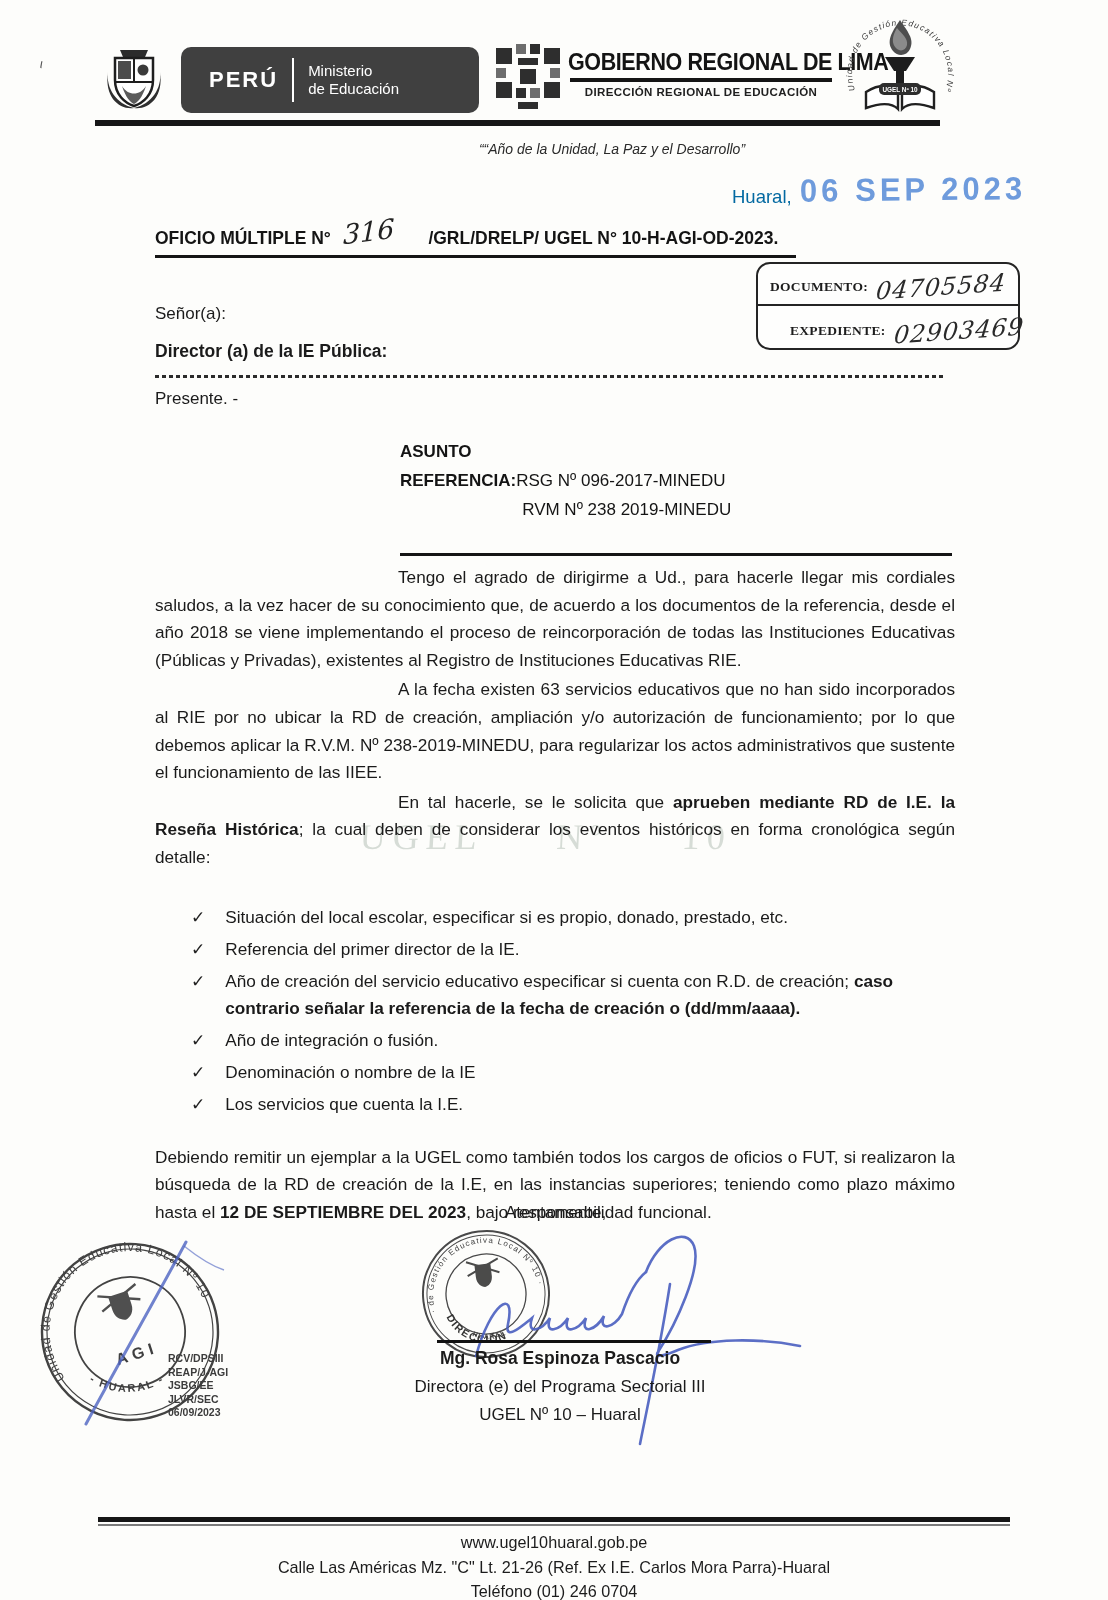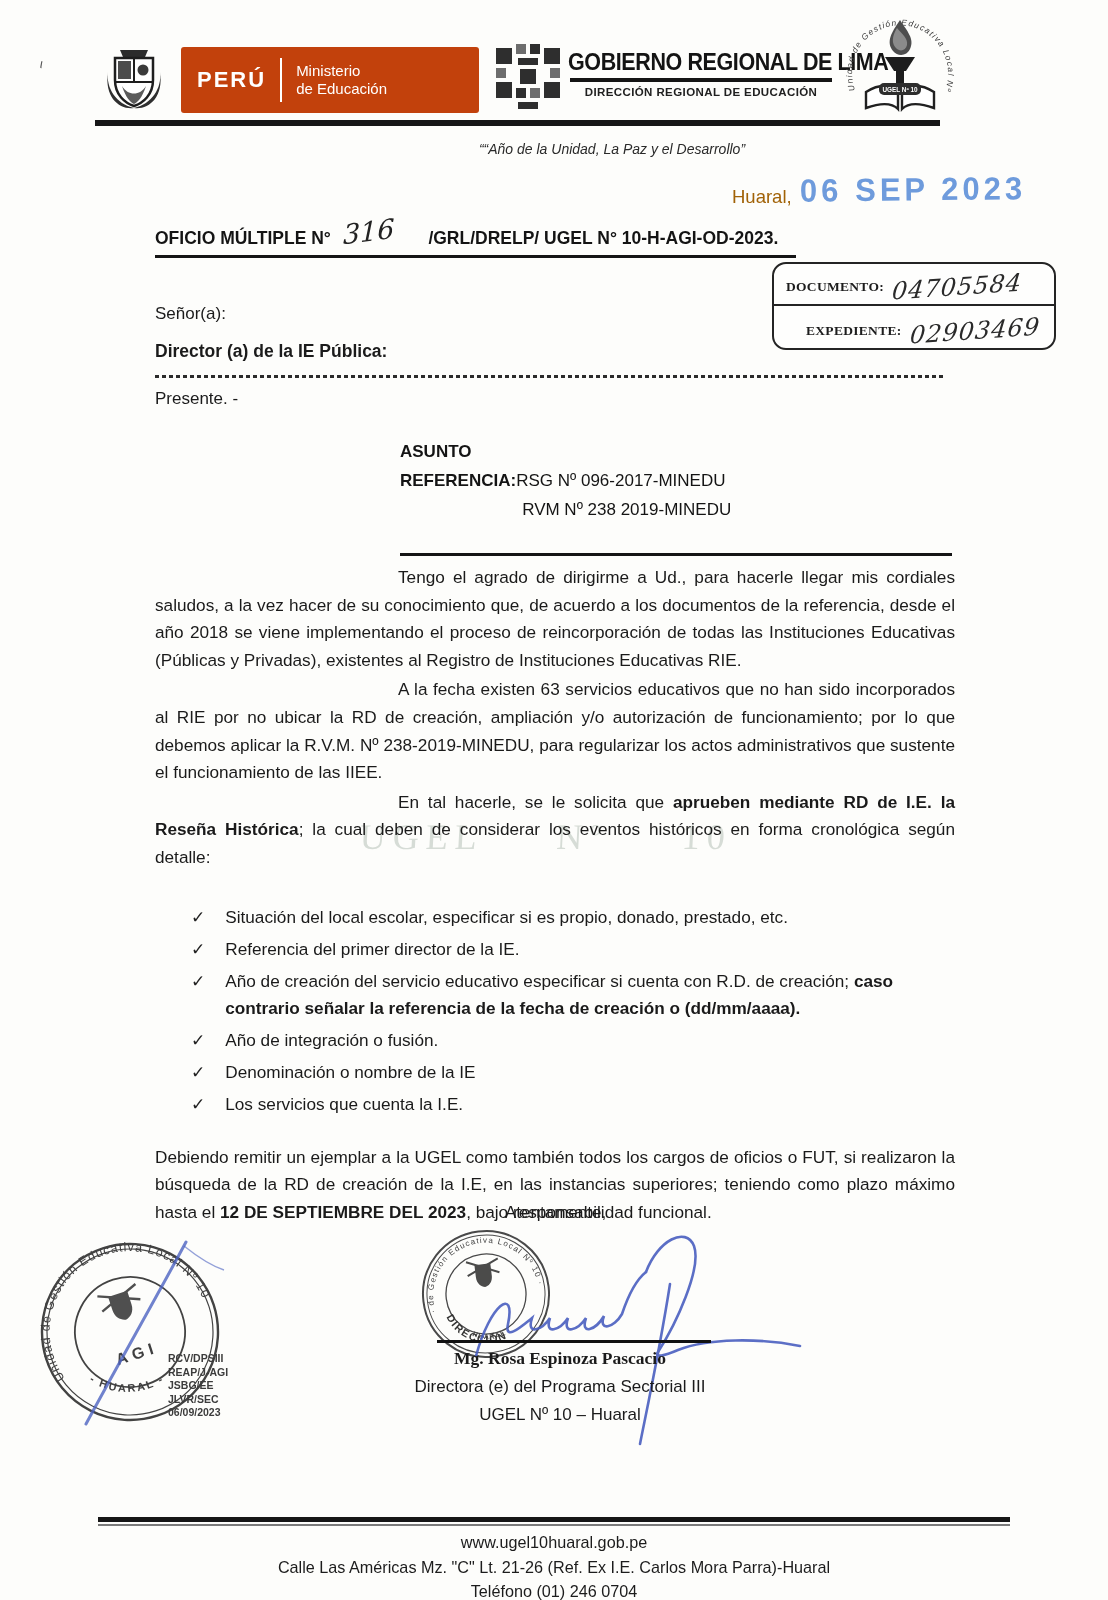--- a/index.html
+++ b/index.html
@@ -6,55 +6,55 @@
   html,body{margin:0;padding:0;background:#9a9a9a;}
   .page{
     position:relative;width:1108px;height:1600px;margin:0 auto;
     background:#fdfdfb;overflow:hidden;color:#1b1b1b;
     font-family:"Liberation Sans",sans-serif;
   }
   
   .coat{position:absolute;left:98px;top:44px;width:72px;height:72px;}
   .minedu-banner{
     position:absolute;left:181px;top:47px;width:298px;height:66px;
-    background:#c2410c;border-radius:3px;display:flex;align-items:center;
-    padding:0 16px;box-sizing:border-box;gap:14px;color:#fff;
+    background:#404040;border-radius:10px;display:flex;align-items:center;
+    padding:0 28px;box-sizing:border-box;gap:14px;color:#fff;
   }
   .peru-word{font-size:22px;font-weight:bold;letter-spacing:2px;}
   .banner-divider{width:2px;height:44px;background:#fff;}
   .ministry{font-size:15px;line-height:18px;}
   .grl-logo{position:absolute;left:494px;top:44px;width:68px;height:68px;}
   .grl-text{position:absolute;left:568px;top:50px;width:266px;text-align:center;}
   .grl-title{font-size:21.5px;font-weight:bold;letter-spacing:-0.4px;white-space:nowrap;color:#141414;transform:scaleY(1.08);}
   .grl-underline{height:4px;background:#141414;margin:3px 2px 4px 2px;}
   .grl-sub{font-size:11.5px;font-weight:bold;letter-spacing:.4px;color:#202020;}
   .ugel-seal{position:absolute;left:840px;top:8px;width:120px;height:120px;}
   .header-rule{position:absolute;left:95px;top:120px;width:845px;height:6px;background:#171717;}
   .quote{
     position:absolute;left:0;right:0;top:141px;text-align:center;
     font-style:italic;font-size:14px;color:#2a2a2a;transform:translateX(58px);
   }
-  .dateline-place{position:absolute;left:732px;top:186px;font-size:18.5px;color:#a16207;}
+  .dateline-place{position:absolute;left:732px;top:186px;font-size:18.5px;color:#0369a1;}
   .date-stamp{
     position:absolute;left:800px;top:172px;font-size:31px;font-weight:bold;
     color:#5b8ed8;letter-spacing:4px;opacity:.88;transform:scaleY(1.04) rotate(-.6deg);white-space:nowrap;
   }
   
   .oficio{
     position:absolute;left:155px;top:219px;font-size:17.5px;font-weight:bold;
     border-bottom:3px solid #151515;padding:0 18px 5px 0;white-space:nowrap;color:#141414;
   }
   .oficio .hand-number{
     display:inline-block;font-family:"DejaVu Serif",serif;font-style:italic;font-weight:normal;
     font-size:27px;transform:rotate(-7deg) skewX(-8deg);margin:0 34px 0 12px;position:relative;top:-3px;color:#222;
   }
   
   .registry-box{
-    position:absolute;left:756px;top:262px;width:284px;border:2.5px solid #242424;
-    border-radius:14px;box-sizing:border-box;background:rgba(255,255,255,.6);margin-left:16px;
+    position:absolute;left:756px;top:262px;width:264px;border:2.5px solid #242424;
+    border-radius:14px;box-sizing:border-box;background:rgba(255,255,255,.6);
   }
   .registry-row{display:flex;align-items:flex-end;padding:5px 10px 3px 12px;height:40px;box-sizing:border-box;}
   .registry-row + .registry-row{border-top:2.5px solid #242424;height:44px;padding-left:32px;}
   .registry-label{font-family:"Liberation Serif",serif;font-weight:bold;font-size:13.5px;letter-spacing:.3px;padding-bottom:6px;color:#1d1d1d;}
   .hand-value{
     font-family:"DejaVu Serif",serif;font-style:italic;font-size:24px;color:#2a2a2a;
     transform:rotate(-4deg) skewX(-10deg);margin-left:8px;letter-spacing:1px;white-space:nowrap;
   }
   
   .recipient{position:absolute;left:155px;top:304px;width:788px;font-size:17px;}
@@ -76,21 +76,21 @@
   .checklist{list-style:none;margin:32px 0 0 0;padding:0 0 0 36px;}
   .checklist li{display:flex;gap:20px;margin-bottom:5px;line-height:27px;text-align:left;}
   .check{flex:0 0 auto;font-size:17px;color:#222;}
   .closing-par{margin-top:26px !important;}
   
   .atentamente{position:absolute;left:505px;top:1203px;font-size:17px;}
   .dir-seal{position:absolute;left:416px;top:1224px;width:140px;height:140px;opacity:.92;}
   .sig-svg{position:absolute;left:462px;top:1220px;width:345px;height:228px;}
   .sig-line{position:absolute;left:437px;top:1340px;width:274px;height:3px;background:#111;}
   .sig-block{position:absolute;left:372px;top:1344px;width:376px;text-align:center;line-height:28.5px;}
-  .sig-name{font-weight:bold;font-size:17.5px;font-family:Liberation Serif, serif;}
+  .sig-name{font-weight:bold;font-size:17.5px;}
   .sig-title,.sig-org{font-size:17px;}
   .agi-seal{position:absolute;left:34px;top:1236px;width:192px;height:192px;}
   .initials{position:absolute;left:168px;top:1352px;font-size:10.5px;font-weight:bold;line-height:13.5px;color:#3c3c3c;}
   
   .watermark{
     position:absolute;left:360px;top:816px;font-family:"Liberation Serif",serif;
     font-size:36px;letter-spacing:7px;word-spacing:58px;color:rgba(125,145,130,.30);
     transform:skewX(-3deg);white-space:nowrap;
   }
   

